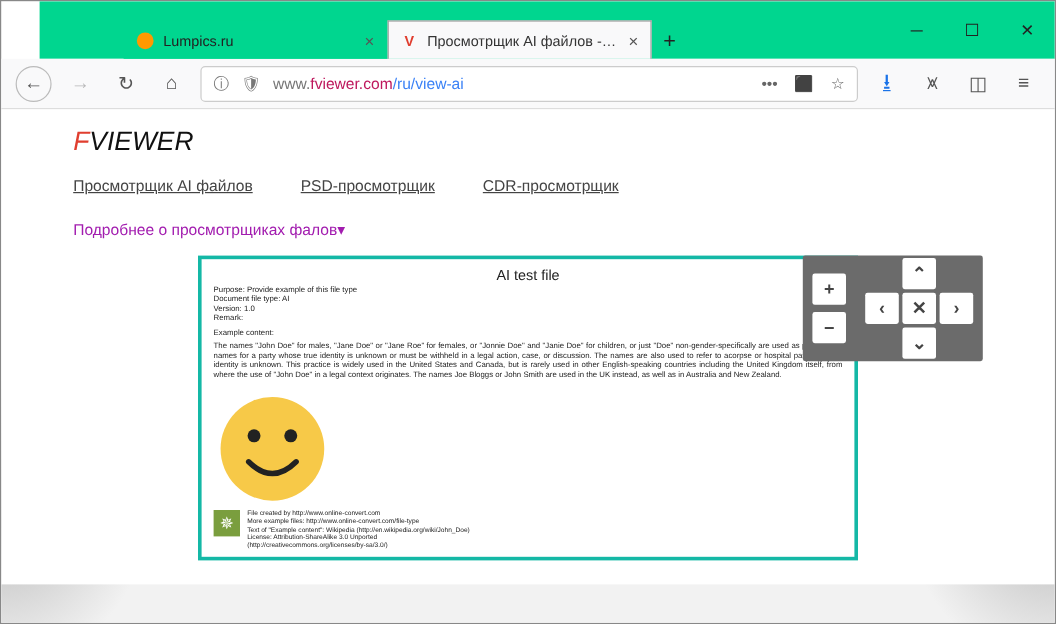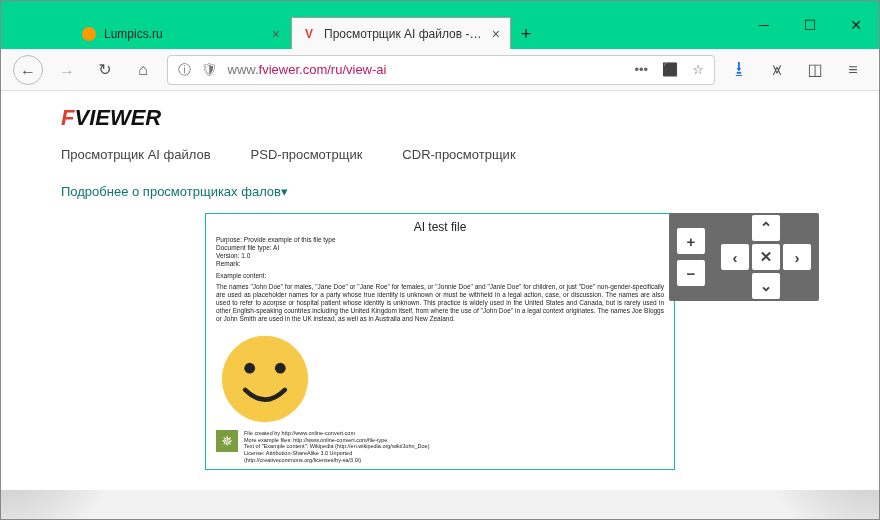--- a/index.html
+++ b/index.html
@@ -1,56 +1,56 @@
 <!DOCTYPE html>
 <html><head>
 <meta charset="utf-8">
 <style>
 * { margin: 0; padding: 0; box-sizing: border-box; font-family: -apple-system, "Segoe UI", Arial, sans-serif; }
 body { width: 880px; height: 520px; overflow: hidden; background: #fff; border: 1px solid #888; }
 
 
-.titlebar { height: 48px; background: #00d68f; display: flex; align-items: flex-end; }
+.titlebar { height: 48px; background: #00d68f; display: flex; align-items: flex-end; margin-left: 32px; }
 .tabs-wrap { display: flex; align-items: flex-end; padding-left: 70px; gap: 0; }
 .tab { height: 32px; width: 220px; display: flex; align-items: center; padding: 0 10px; gap: 8px; font-size: 12px; color: #333; border: 1px solid #9e9e9e; border-bottom: none; background: #f9f9fa; }
 .tab.inactive { background: #00d68f; border-color: transparent; color: #222; }
 .tab.active { background: #f9f9fa; }
 .tab .favicon { width: 14px; height: 14px; border-radius: 50%; display: inline-flex; align-items: center; justify-content: center; font-size: 10px; font-weight: bold; }
 .tab.inactive .favicon { background: #ff9900; }
 .tab.active .favicon { color: #e03e2f; background: transparent; font-size: 12px; }
 .tab .title { flex: 1; white-space: nowrap; overflow: hidden; text-overflow: ellipsis; }
 .tab .close { font-size: 14px; color: #555; cursor: pointer; }
 .newtab { width: 30px; height: 30px; display: flex; align-items: center; justify-content: center; color: #222; font-size: 18px; cursor: pointer; }
 .winctrl { margin-left: auto; display: flex; align-items: center; height: 48px; }
 .winctrl div { width: 46px; height: 48px; display: flex; align-items: center; justify-content: center; font-size: 14px; color: #222; cursor: pointer; }
 
 
 .toolbar { height: 42px; background: #f9f9fa; display: flex; align-items: center; padding: 0 12px; gap: 10px; border-bottom: 1px solid #ddd; }
 .navbtn { width: 28px; height: 28px; display: flex; align-items: center; justify-content: center; color: #555; font-size: 16px; cursor: pointer; }
 .navbtn.circle { border: 1px solid #bbb; border-radius: 50%; width: 30px; height: 30px; }
 .urlbar { flex: 1; height: 30px; border: 1px solid #ccc; border-radius: 4px; display: flex; align-items: center; padding: 0 10px; gap: 10px; background: #fff; font-size: 13px; color: #777; }
 .urlbar .domain { color: #be185d; }
-.urlbar .path { color: #be185d; }
+.urlbar .path { color: #3b82f6; }
 .urlbar .right { margin-left: auto; display: flex; gap: 14px; align-items: center; color: #666; }
 .dl-icon { color: #1a73e8; font-size: 18px; text-decoration: underline; }
 
 
 .page { height: calc(520px - 48px - 42px); background: radial-gradient(circle at 0% 80%, #bbb 0, transparent 120px), radial-gradient(circle at 100% 80%, #bbb 0, transparent 120px), #f2f2f2; overflow: hidden; }
 .site { background: #fff; margin: 0 auto; width: 100%; }
 .site-top { display: flex; align-items: center; justify-content: space-between; padding: 14px 60px 8px; }
-.logo { font-size: 22px; font-weight: bold; font-style: italic; }
+.logo { font-size: 22px; font-weight: normal; font-style: italic; }
 .logo .f { color: #e03e2f; } .logo .rest { color: #111; }
 .langbtn { border: 1px solid #ccc; border-radius: 4px; padding: 6px 12px; font-size: 13px; display: flex; align-items: center; gap: 6px; background: #fff; cursor: pointer; }
 .flag { display: inline-block; width: 16px; height: 11px; background: linear-gradient(#fff 33%, #0039a6 33% 66%, #d52b1e 66%); border: 1px solid #ccc; }
-.nav { display: flex; gap: 40px; padding: 8px 60px 16px; font-size: 13px; color: #444; }
+.nav { display: flex; gap: 40px; padding: 8px 60px 16px; font-size: 13px; color: #444; text-decoration: underline; }
 .nav a { cursor: pointer; }
-.nav2 { padding: 6px 60px 14px; font-size: 13px; color: #0f766e; }
+.nav2 { padding: 6px 60px 14px; font-size: 13px; color: #a21caf; }
 .nav2 a { cursor: pointer; }
 .viewer-row { display: flex; padding: 0 60px 20px; gap: 0; justify-content: center; position: relative; }
-.doc { width: 470px; background: #fff; border: 1px solid #14b8a6; padding: 6px 10px; font-size: 6.5px; line-height: 1.2; color: #222; position: relative; }
+.doc { width: 550px; background: #fff; border: 3px solid #14b8a6; padding: 6px 10px; font-size: 6.5px; line-height: 1.2; color: #222; position: relative; }
 .doc h3 { text-align: center; font-size: 12px; font-weight: normal; margin-bottom: 2px; }
 .doc .block { margin-bottom: 4px; }
 .smiley { width: 90px; height: 90px; margin: 8px 0 4px 4px; }
 .panel { width: 150px; height: 88px; background: #6b6b6b; border-radius: 2px; display: flex; align-items: center; justify-content: space-between; padding: 8px; position: absolute; right: 60px; top: 0; }
 .zoom { display: flex; flex-direction: column; gap: 6px; }
 .zoom button, .pad button { width: 28px; height: 26px; background: #fff; border: none; border-radius: 2px; font-size: 15px; font-weight: bold; color: #444; cursor: pointer; }
 .pad { display: grid; grid-template-columns: repeat(3, 28px); grid-template-rows: repeat(3, 26px); gap: 3px; }
 .pad .empty { visibility: hidden; }
 .footer-block { display: flex; gap: 6px; align-items: flex-start; font-size: 5.5px; }
 .cc-icon { width: 22px; height: 22px; background: #7a9e3e; display: flex; align-items: center; justify-content: center; color: #fff; font-size: 14px; }

